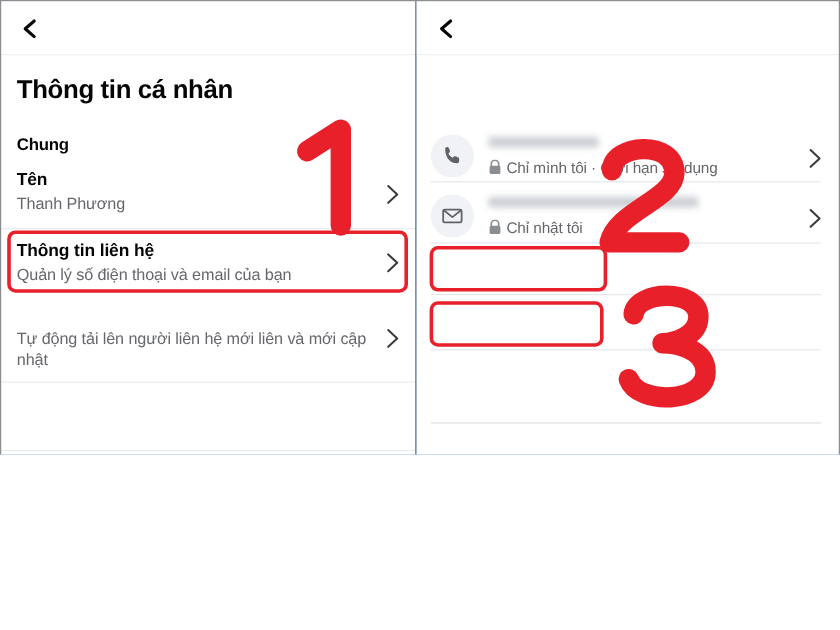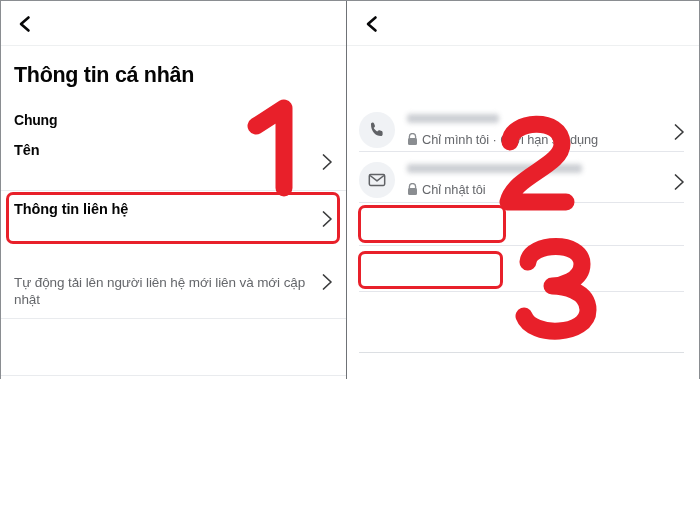--- a/index.html
+++ b/index.html
@@ -221,30 +221,32 @@
       </div>
       <div class="navbar-rule"></div>
     </div>
 
     <div class="page-title" id="title-left">Thông tin cá nhân</div>
 
     <div class="section-header">Chung</div>
 
     <div class="row" style="top:142px;height:46px">
       <div class="row-title" style="top:0">Tên</div>
+      <div class="row-sub" style="top:19px">Thanh Phương</div>
       <div class="chev" style="left:321px;top:10px">
         <svg width="13" height="20" viewBox="0 0 13 20">
           <polyline points="2.5,3 10,10 2.5,17" fill="none" stroke="#3a3b3c" stroke-width="1.7" stroke-linecap="round" stroke-linejoin="round"></polyline>
         </svg>
       </div>
     </div>
     <div class="hr" style="top:190px"></div>
 
     <div class="row" style="top:201px;height:48px">
       <div class="row-title" style="top:0">Thông tin liên hệ</div>
+      <div class="row-sub" style="top:19px">Quản lý số điện thoại và email của bạn</div>
       <div class="chev" style="left:321px;top:8px">
         <svg width="13" height="20" viewBox="0 0 13 20">
           <polyline points="2.5,3 10,10 2.5,17" fill="none" stroke="#3a3b3c" stroke-width="1.7" stroke-linecap="round" stroke-linejoin="round"></polyline>
         </svg>
       </div>
     </div>
 
     <div class="row" style="top:255px;height:62px">
       <div class="row-sub narrow" style="top:19px">Tự động tải lên người liên hệ mới liên và mới cập nhật</div>
       <div class="chev" style="left:321px;top:17px">

